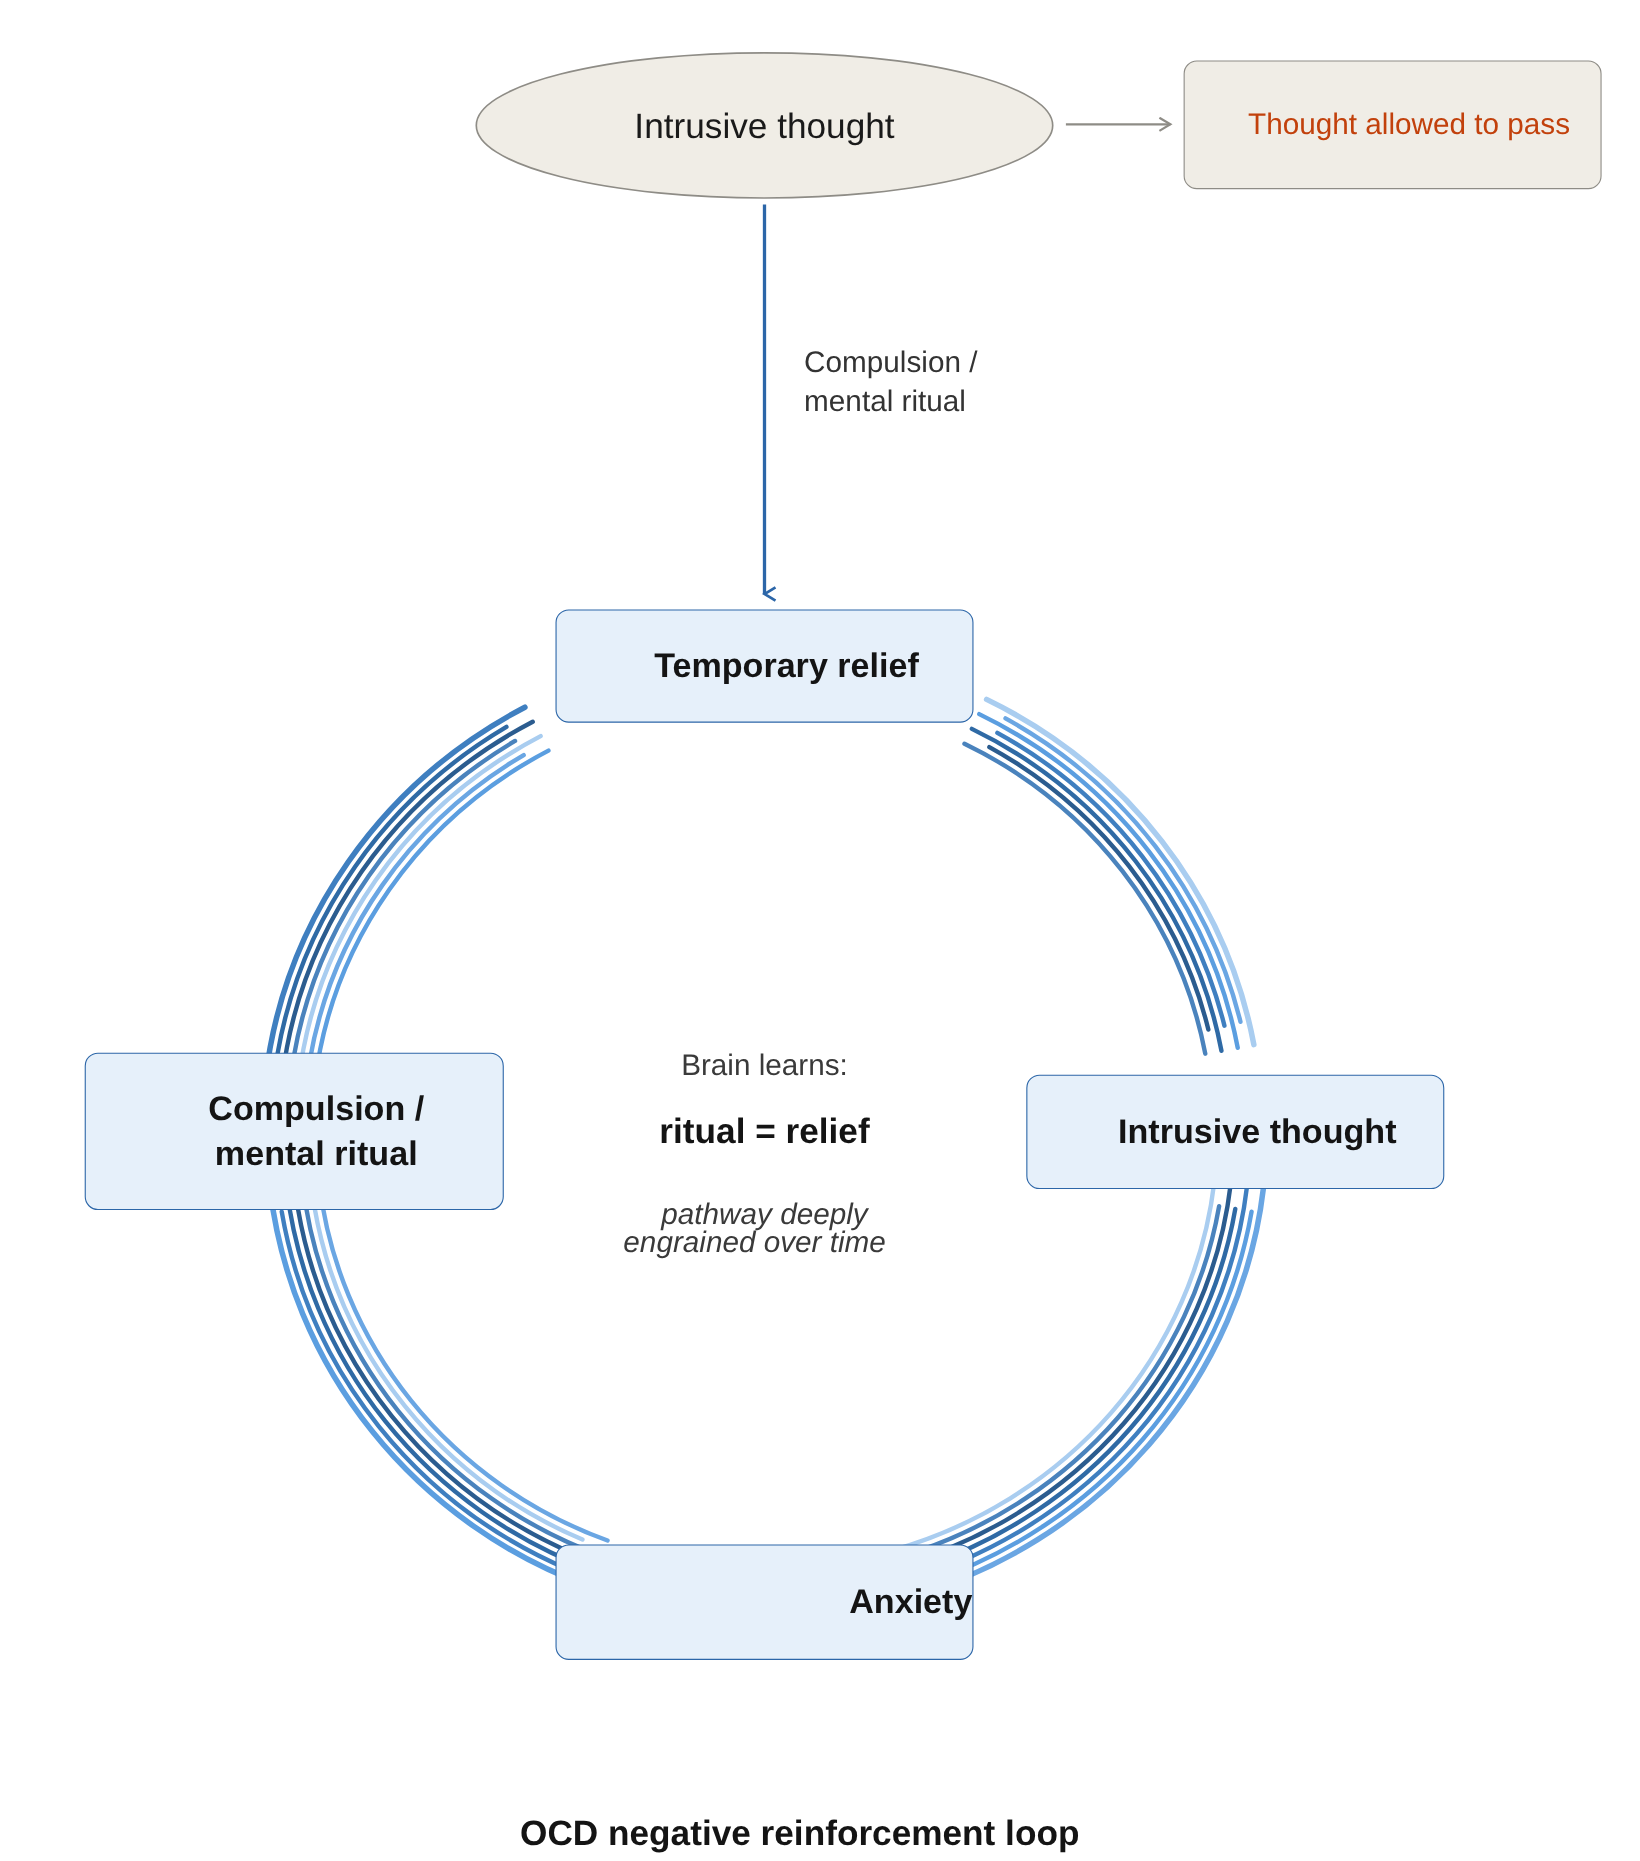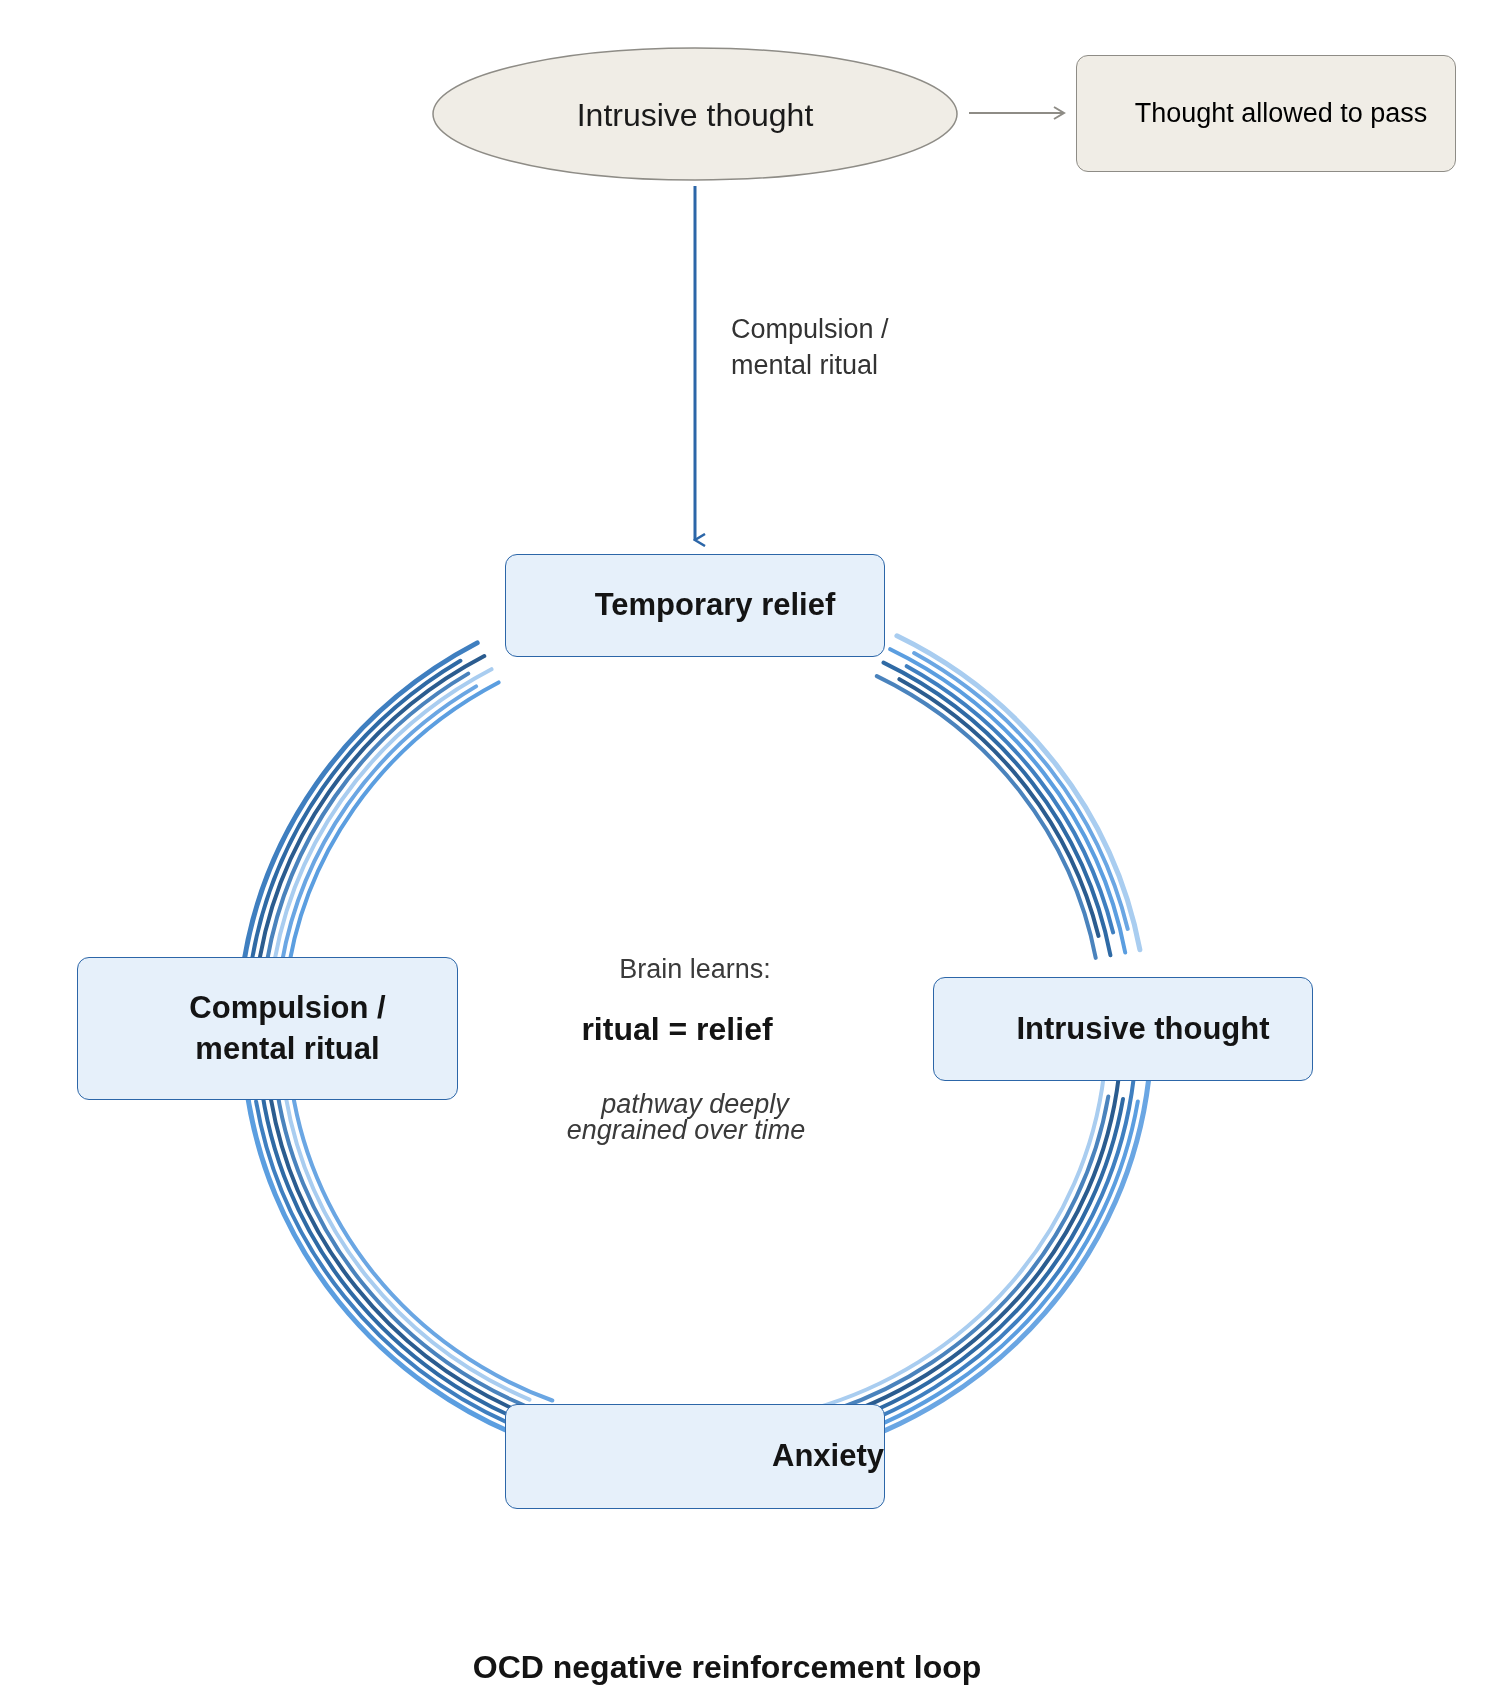--- a/index.html
+++ b/index.html
@@ -6,21 +6,21 @@
   body { width: 1491px; height: 1692px; position: relative; overflow: hidden;
          font-family: "DejaVu Sans", sans-serif; }
   #canvas { position: absolute; left: 0; top: 0; }
   .txt { position: absolute; white-space: nowrap; transform: translate(-50%, -50%); }
   .box { position: absolute; box-sizing: border-box; display: flex; align-items: center;
          justify-content: center; text-align: center; }
   .loop-box { background: #e6f0fa; border: 1.5px solid #2c66a8; border-radius: 12px;
               font-weight: bold; font-size: 31px; color: #141414; line-height: 1.3;
               font-family: "Liberation Sans", sans-serif; padding-left: 40px; }
   .pass-box { background: #f0ede6; border: 1.5px solid #8e8c86; border-radius: 12px;
-              font-size: 27px; color: #000000; font-family: "Liberation Sans", sans-serif; padding-left: 30px; }
+              font-size: 27px; color: #c2410c; font-family: "Liberation Sans", sans-serif; padding-left: 30px; }
   .ellipse-label { font-size: 32px; color: #1a1a1a; font-family: "Liberation Sans", sans-serif; }
   .edge-label { position: absolute; font-size: 27px; color: #333; line-height: 36px;
                 font-family: "Liberation Sans", sans-serif; }
   .center-intro { font-size: 27px; color: #3a3a3a; font-family: "Liberation Sans", sans-serif; }
   .center-eq { font-size: 32px; font-weight: bold; color: #141414; font-family: "Liberation Sans", sans-serif; }
   .center-note { font-size: 27px; font-style: italic; color: #3a3a3a; font-family: "Liberation Sans", sans-serif; }
   .title { font-size: 32px; font-weight: bold; color: #141414; font-family: "Liberation Sans", sans-serif; }
 </style>
 </head>
 <body>
@@ -95,17 +95,17 @@
 <div class="box loop-box" style="left:505px; top:1404px; width:380px; height:105px;justify-content:flex-end;">
   <span>Anxiety</span>
 </div>
 
 <div class="box loop-box" style="left:77px; top:957px; width:381px; height:143px; flex-direction:column;">
   <span>Compulsion /</span>
   <span>mental ritual</span>
 </div>
 
 <div class="txt center-intro" style="left:695px; top:969px;">Brain learns:</div>
-<div class="txt center-eq" style="left:677px; top:1029px;">ritual = relief</div>
+<div class="txt center-eq" style="left:695px; top:1029px;">ritual = relief</div>
 <div class="txt center-note" style="left:695px; top:1104px;">pathway deeply</div>
 <div class="txt center-note" style="left:686px; top:1130px;">engrained over time</div>
 
 <div class="txt title" style="left:727px; top:1636px;margin-top:31px;">OCD negative reinforcement loop</div>
 
 </body></html>

